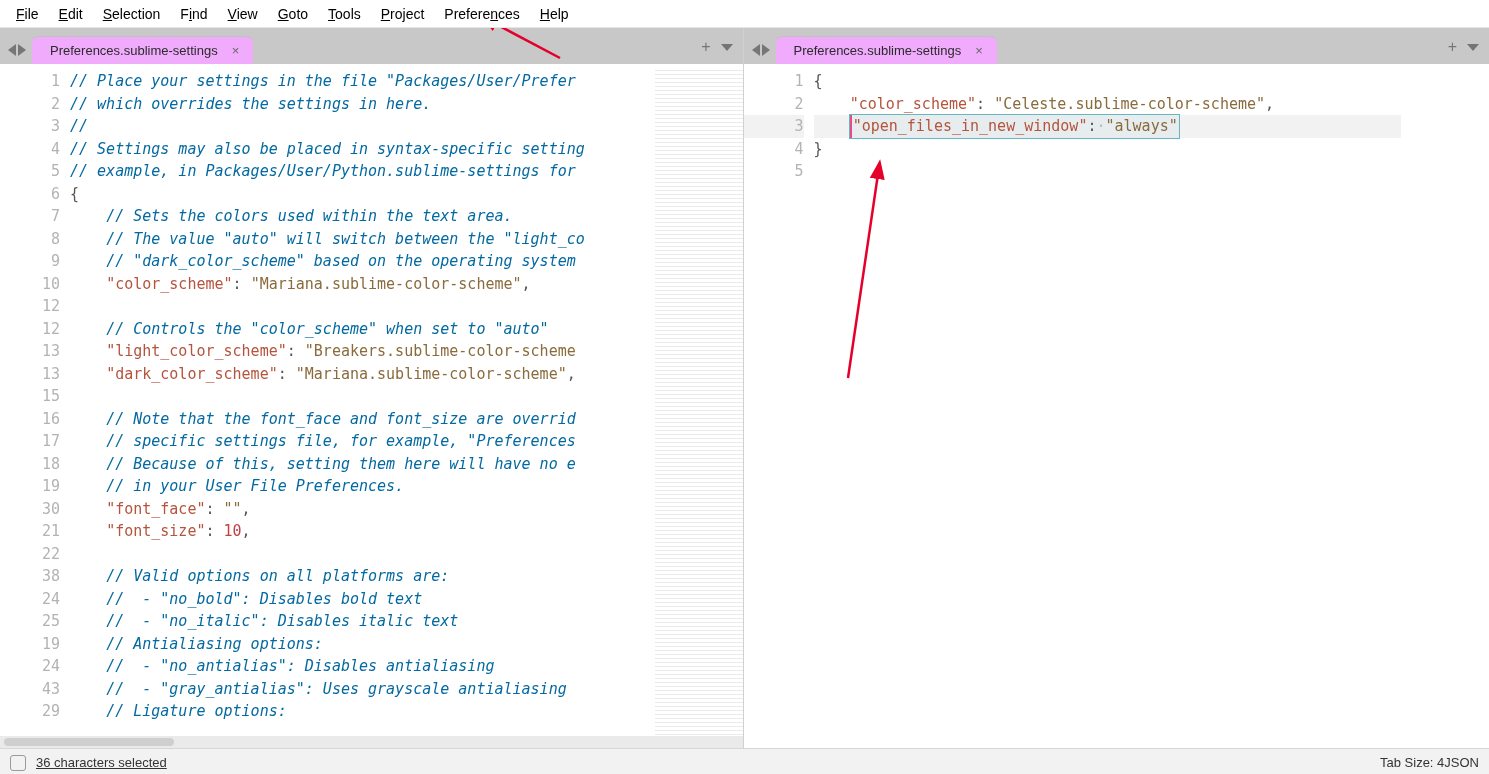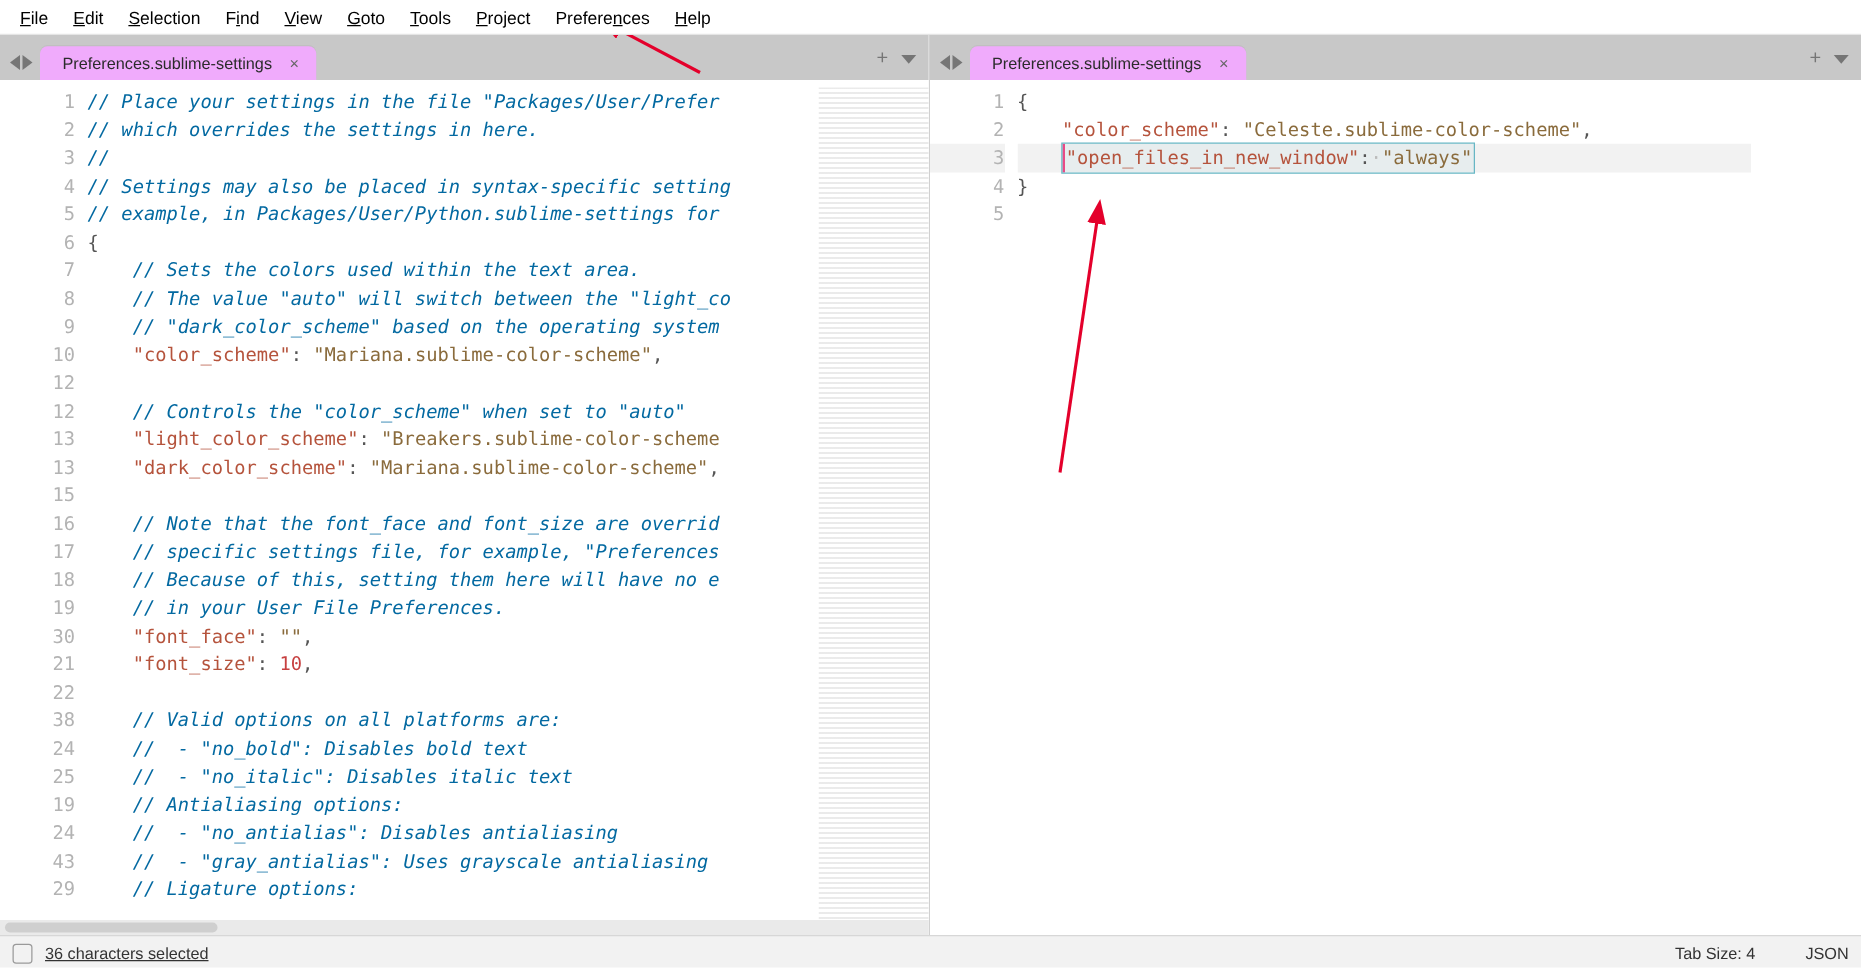--- a/index.html
+++ b/index.html
@@ -207,21 +207,20 @@
   }
   .statusbar .left-group {
     display: flex;
     align-items: center;
     gap: 10px;
     text-decoration: underline;
   }
   .statusbar .right-group {
     display: flex;
     align-items: flex-start;
-    gap: 40px;
   }
   .sb-square {
     width: 14px;
     height: 14px;
     border: 1.5px solid #9a9a9a;
     border-radius: 3px;
   }
 
   
   svg.annotation {

